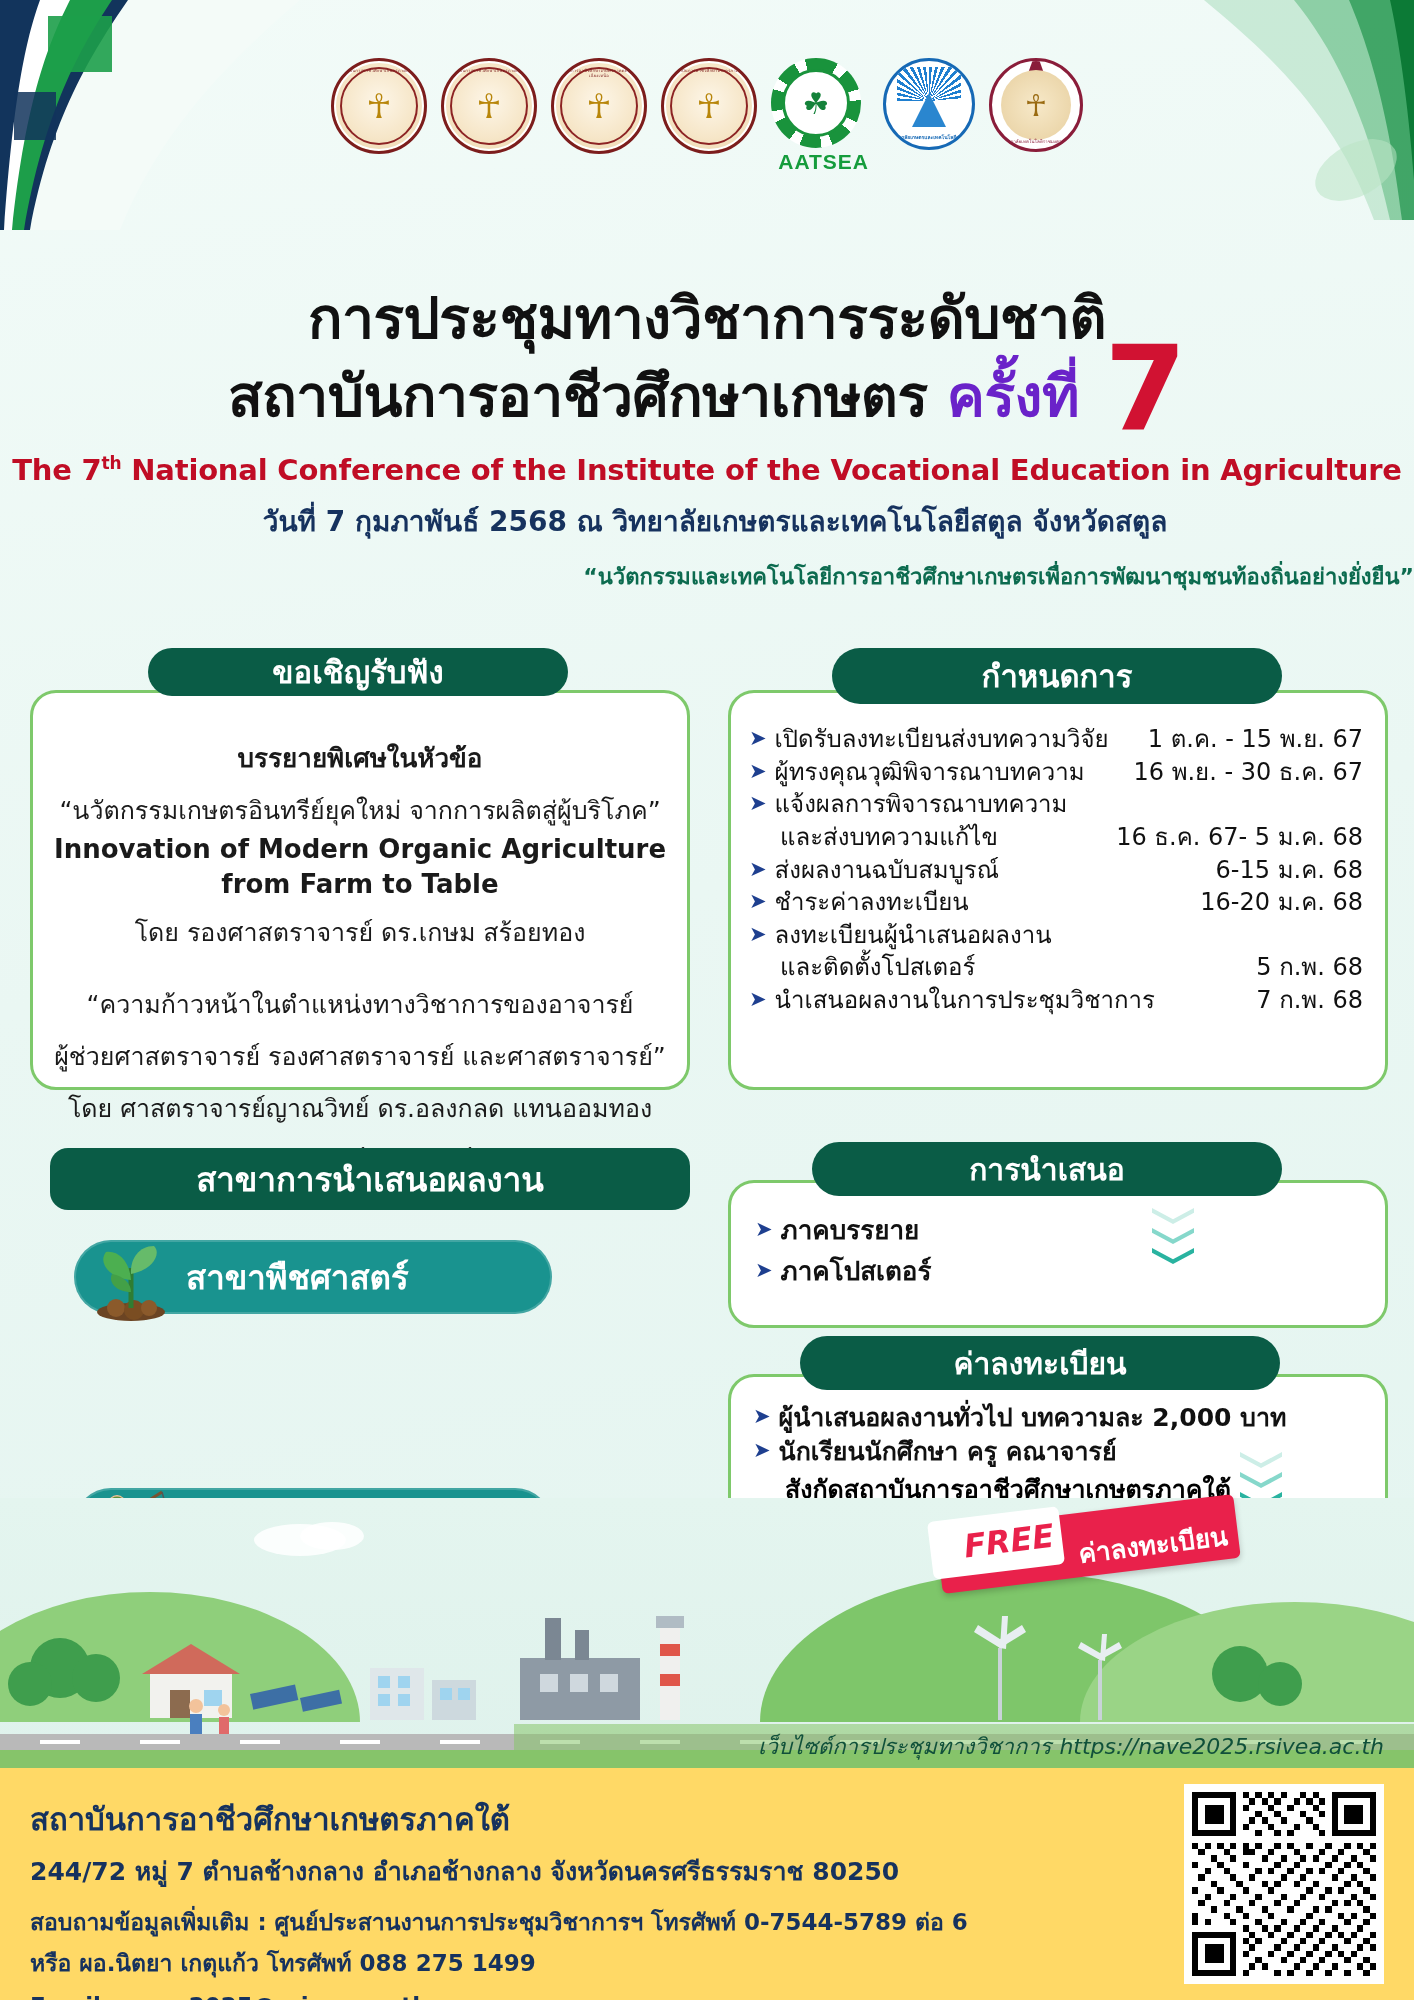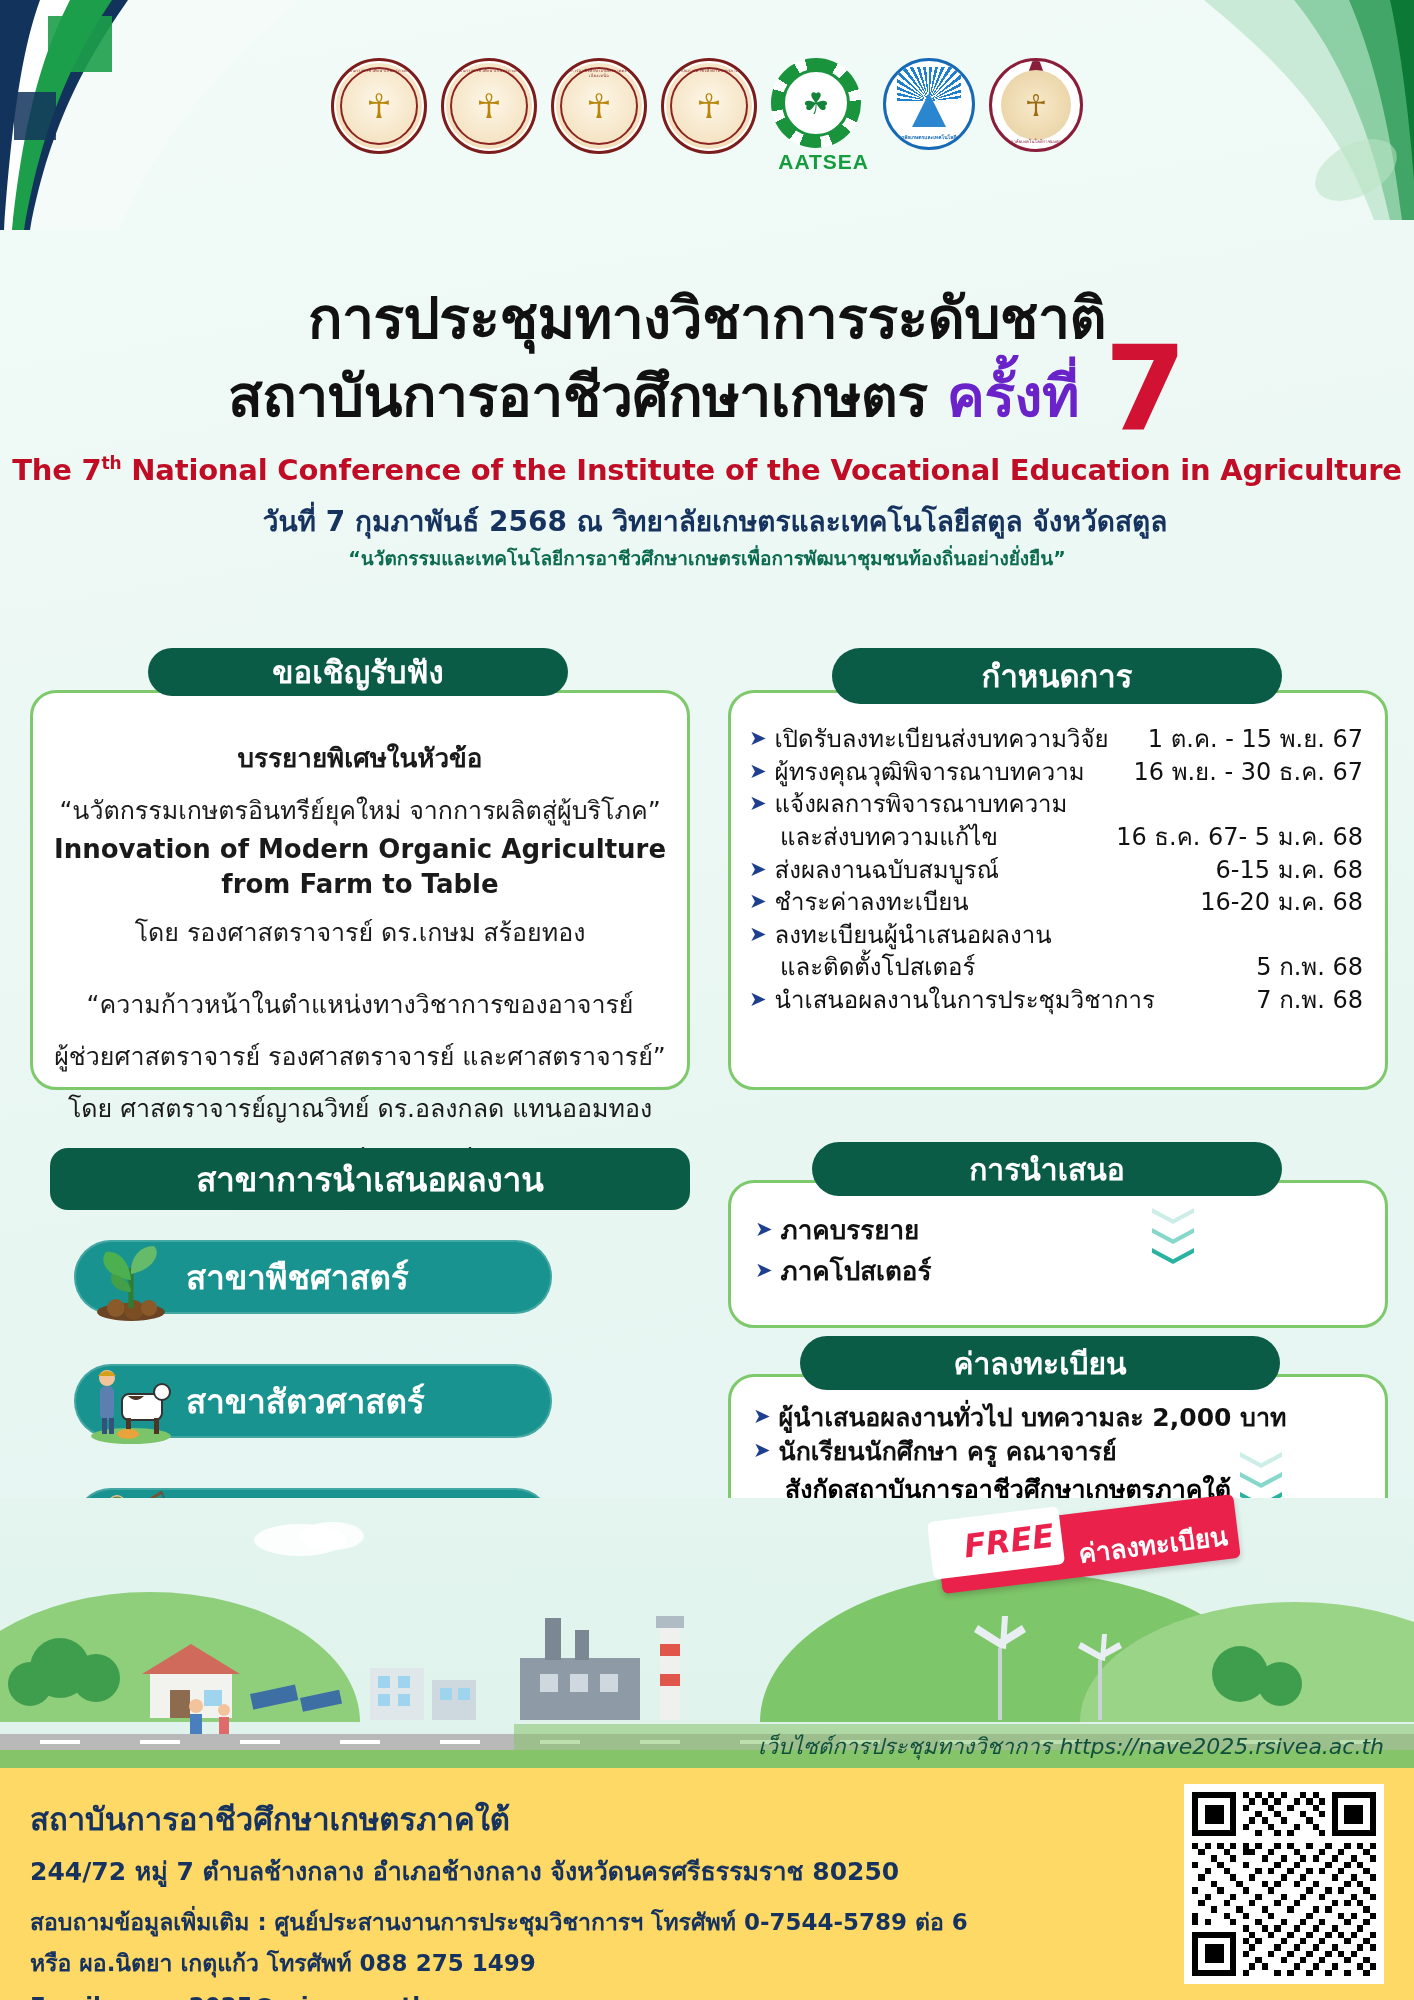--- a/index.html
+++ b/index.html
@@ -68,22 +68,22 @@
   .t2 { font-size:57px; letter-spacing:-0.5px; }
   .khrang { color:#6a22c9;text-align:right; }
   .seven { color:#d11232; font-size:118px; font-weight:bold; line-height:0.7;
            vertical-align:-14px; margin-left:6px;
            font-family:"DejaVu Sans", sans-serif; }
   .t-en { font-size:29px; font-weight:bold; color:#c00d25; margin-top:22px;
           font-family:"DejaVu Sans", sans-serif; letter-spacing:-0.2px;}
   .t-en sup { font-size:17px; }
   .t-date { font-size:28px; font-weight:bold; color:#16325e; margin-top:12px;
             font-family:"DejaVu Sans", sans-serif;margin-left:16px; }
-  .t-theme { font-size:19px; font-weight:bold; color:#0c6b4f; 
-             font-family:"DejaVu Sans", sans-serif; }
+  .t-theme { font-size:22px; font-weight:bold; color:#0c6b4f; margin-top:16px;
+             font-family:"DejaVu Sans", sans-serif;text-align:right; }
 
   
   .panel { position:absolute; background:#fff; border:3px solid #7ec96b;
            border-radius:26px; }
   .pill-head { position:absolute; background:#0a5c46; color:#fff; border-radius:34px;
                display:flex; align-items:center; justify-content:center;
                font-weight:bold; font-family:"DejaVu Sans", sans-serif; z-index:5; }
 
   
   #invite-panel { left:30px; top:690px; width:660px; height:400px; }
@@ -312,39 +312,20 @@
         <circle cx="73" cy="74" r="8" fill="#8b5a2b"></circle>
         <path d="M55 74 V34" stroke="#2f7d32" stroke-width="5" fill="none"></path>
         <path d="M55 46 C32 44 22 28 30 18 C44 16 54 30 55 46Z" fill="#4caf50"></path>
         <path d="M55 40 C76 36 86 20 78 12 C62 12 54 26 55 40Z" fill="#66bb6a"></path>
         <path d="M55 58 C40 58 32 48 36 40 C48 42 55 50 55 58Z" fill="#43a047"></path>
       </svg>
     </div>
     <div class="bp-text">สาขาพืชศาสตร์</div>
   </div>
 
-  <div class="branch-pill" style="left:74px; top:1364px; width:478px; height:74px;">
-    <div class="bp-ill">
-      <svg viewBox="0 0 110 90" width="110" height="90" style="position:absolute;left:2px;top:-8px;">
-        <ellipse cx="55" cy="80" rx="40" ry="8" fill="#7cc46a"></ellipse>
-        <rect x="46" y="38" width="40" height="26" rx="7" fill="#fff" stroke="#333" stroke-width="2"></rect>
-        <path d="M52 40 q8 8 16 0" fill="#4a3526"></path>
-        <rect x="50" y="62" width="5" height="16" fill="#4a3526"></rect>
-        <rect x="78" y="62" width="5" height="16" fill="#4a3526"></rect>
-        <circle cx="86" cy="36" r="8" fill="#fff" stroke="#333" stroke-width="2"></circle>
-        <rect x="24" y="30" width="14" height="34" rx="6" fill="#5a7fb0"></rect>
-        <circle cx="31" cy="22" r="8" fill="#f3c39b"></circle>
-        <path d="M22 20 q9 -10 18 0" fill="#d4a017"></path>
-        <rect x="26" y="62" width="5" height="16" fill="#34517a"></rect>
-        <rect x="33" y="62" width="5" height="16" fill="#34517a"></rect>
-        <ellipse cx="52" cy="78" rx="11" ry="5" fill="#e8a33d"></ellipse>
-      </svg>
-    </div>
-    <div class="bp-text">สาขาสัตวศาสตร์</div>
-  </div>
 
   <div class="branch-pill" style="left:74px; top:1488px; width:478px; height:74px;">
     <div class="bp-ill">
       <svg viewBox="0 0 110 90" width="110" height="90" style="position:absolute;left:2px;top:-8px;">
         <ellipse cx="60" cy="80" rx="40" ry="8" fill="#bfe4f2"></ellipse>
         <rect x="32" y="34" width="18" height="30" rx="6" fill="#e14b4b"></rect>
         <circle cx="41" cy="24" r="9" fill="#f3c39b"></circle>
         <path d="M31 22 q10 -11 20 0" fill="#5c8f3a"></path>
         <rect x="34" y="62" width="6" height="18" fill="#3c6e94"></rect>
         <rect x="43" y="62" width="6" height="18" fill="#3c6e94"></rect>

